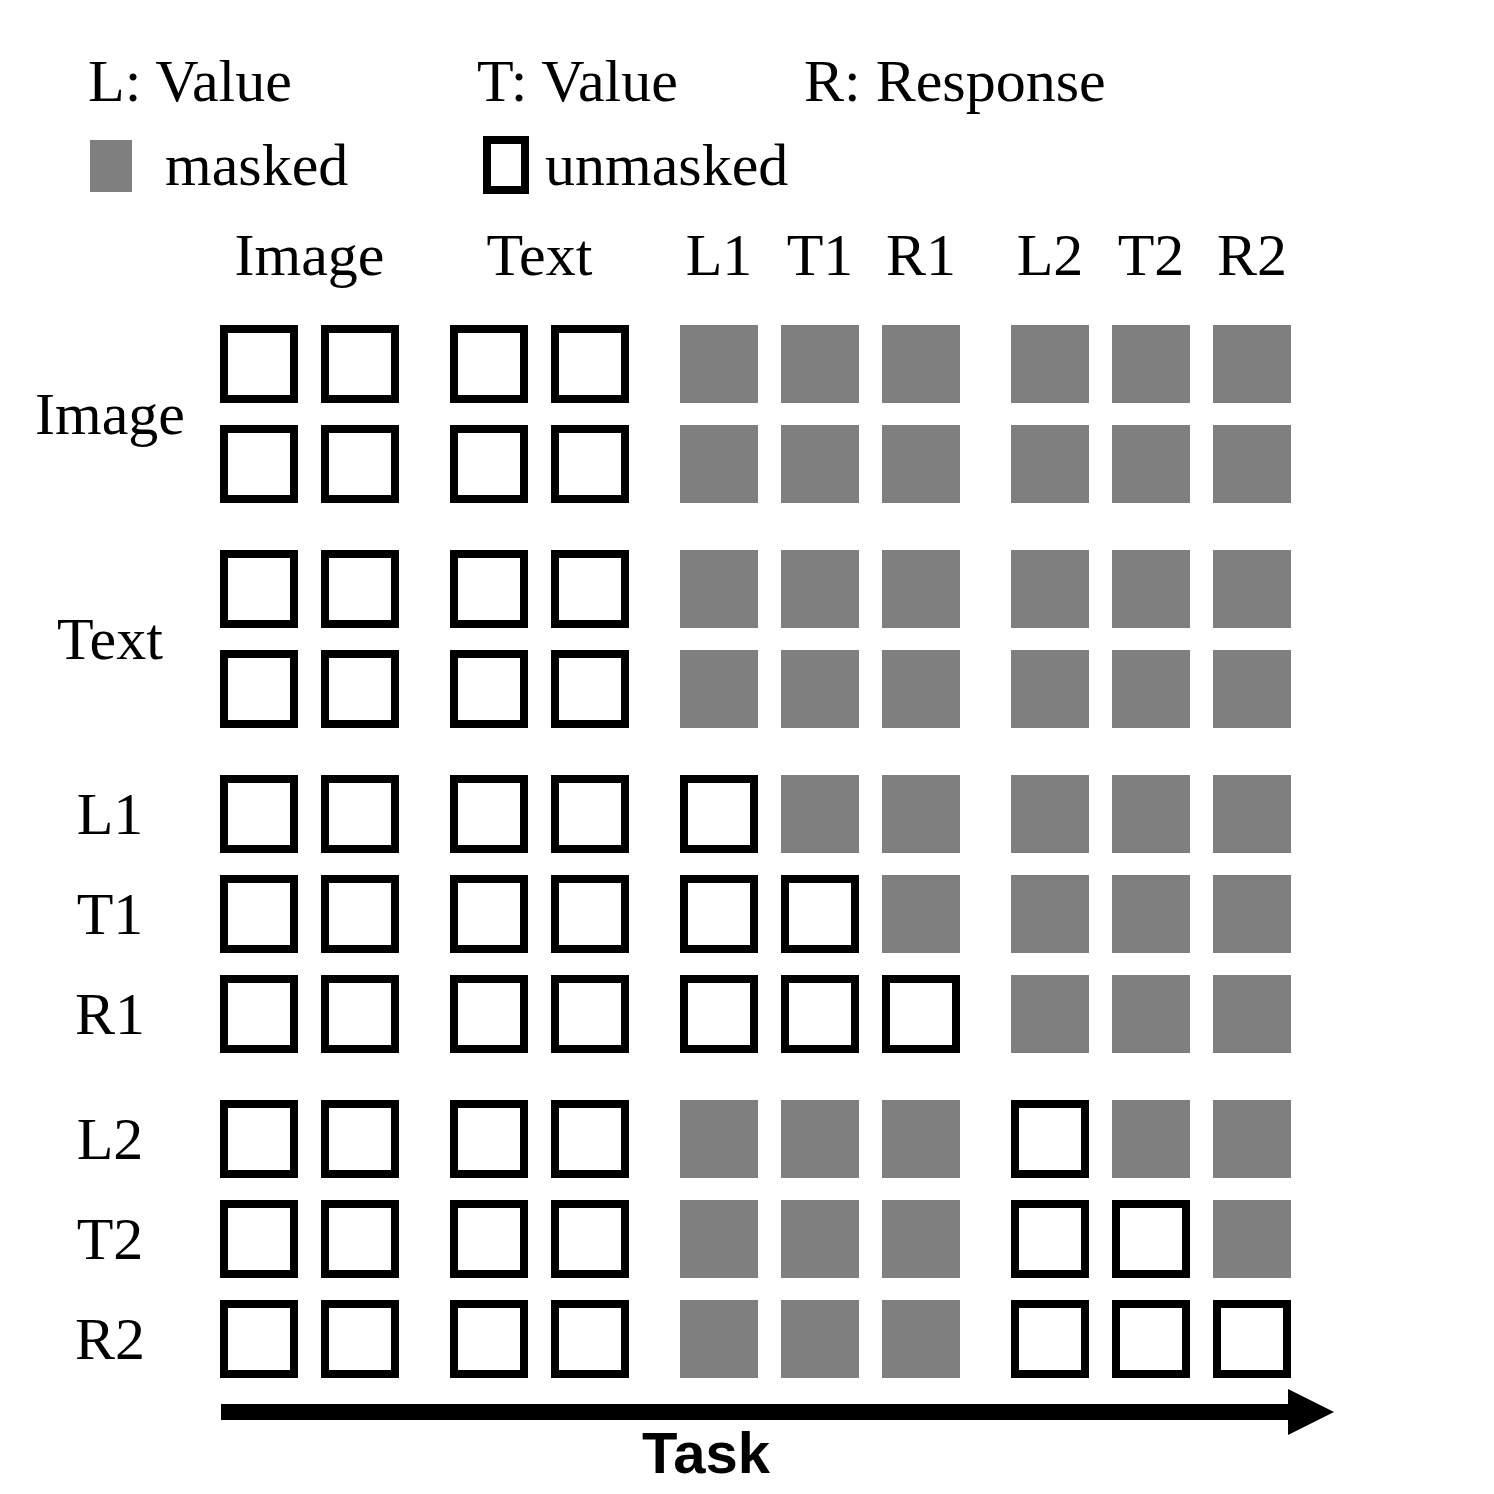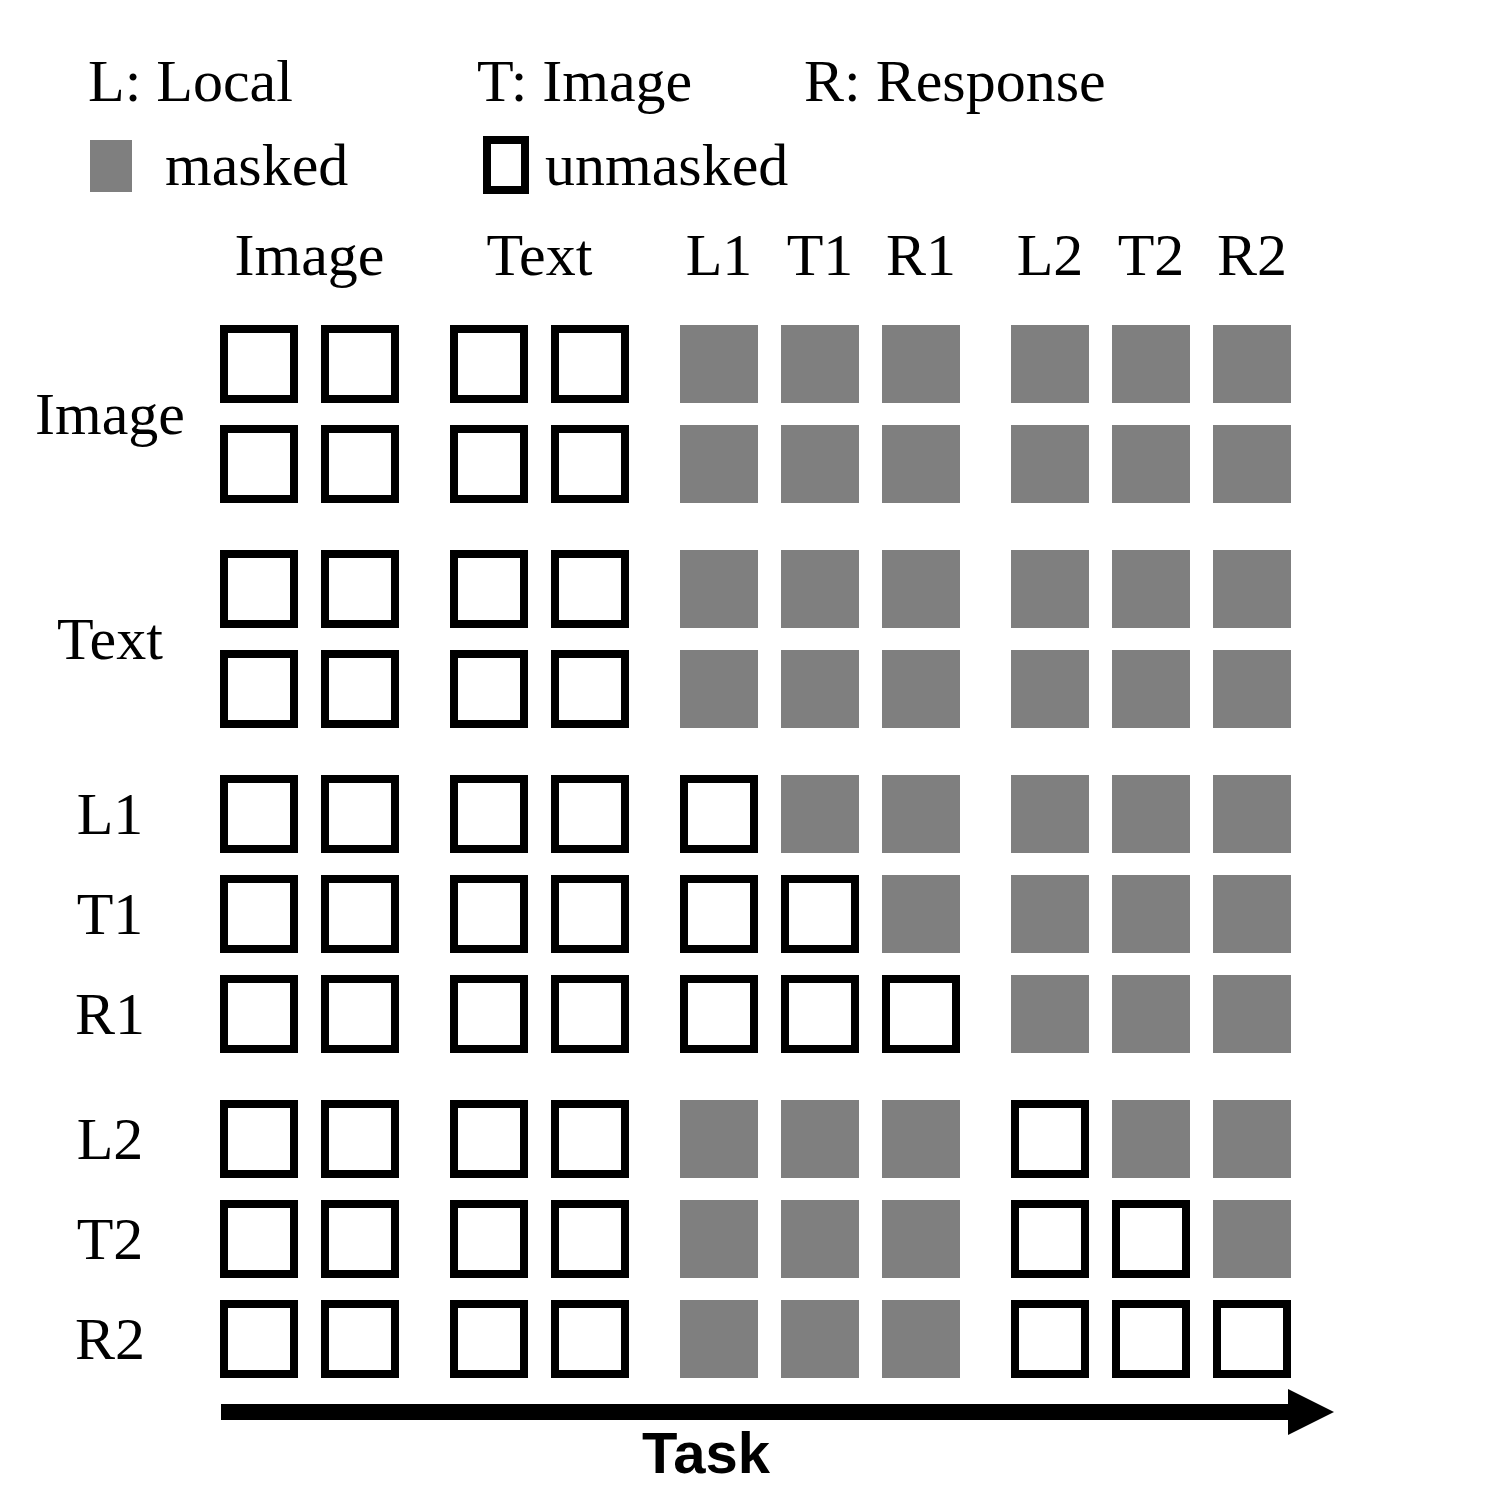--- a/index.html
+++ b/index.html
@@ -85,22 +85,22 @@
     font-size: 58px;
     line-height: 1;
   }
 </style>
 </head>
 <body>
 
 <div id="canvas">
 
   <div>
-    <span class="legend-item" style="left:88px; top:48px">L: Local</span>
-    <span class="legend-item" style="left:477px; top:48px">T: Image</span>
+    <span class="legend-item" style="left:88px; top:48px">L: Value</span>
+    <span class="legend-item" style="left:477px; top:48px">T: Value</span>
     <span class="legend-item" style="left:804px; top:48px">R: Response</span>
 
     <span class="swatch masked-sw" style="left:90px; top:140px"></span>
     <span class="legend-item" style="left:165px; top:132px">masked</span>
 
     <span class="swatch unmasked-sw" style="left:483px; top:136px"></span>
     <span class="legend-item" style="left:545px; top:132px">unmasked</span>
   </div>
 
   <div id="matrix">

